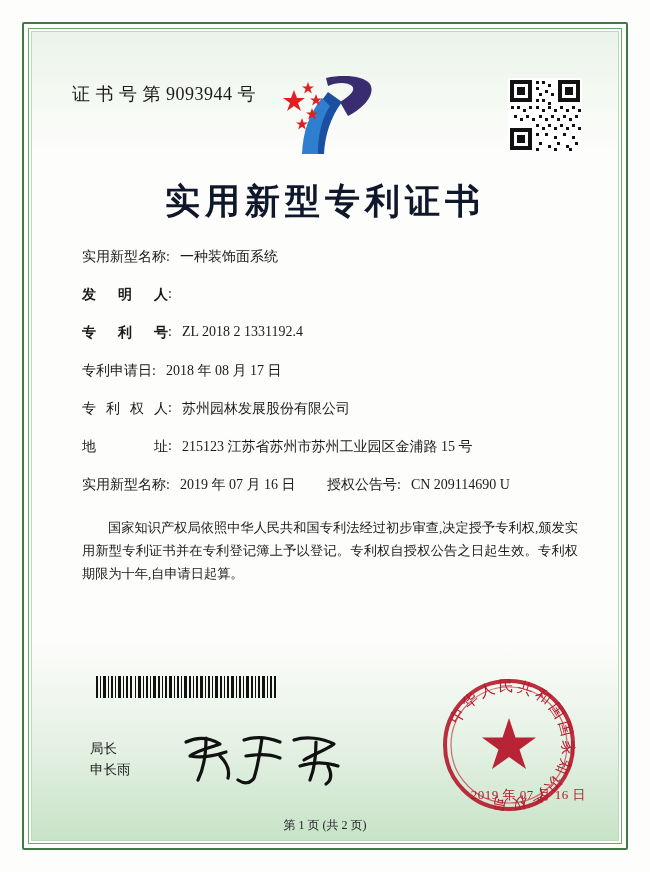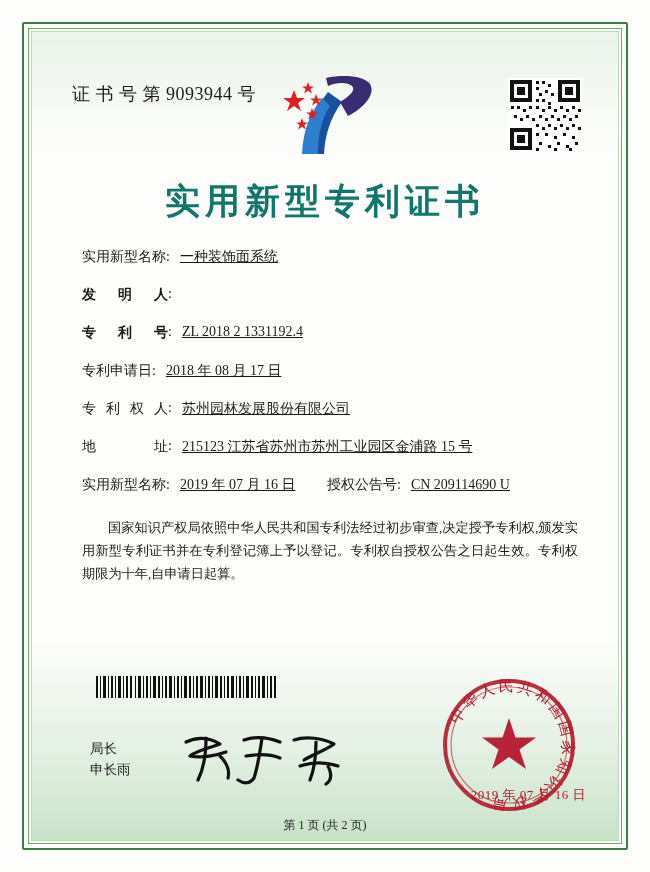--- a/index.html
+++ b/index.html
@@ -102,21 +102,21 @@
   
   .title {
     position: absolute;
     left: 0;
     right: 0;
     top: 178px;
     text-align: center;
     font-size: 35px;
     font-weight: bold;
     letter-spacing: 5px;
-    color: #0f766e;
+    color: #0f172a;
   }
 
   
   .fields {
     position: absolute;
     left: 82px;
     right: 70px;
     top: 248px;
   }
   .field-row {
@@ -139,21 +139,20 @@
   .f-label.spread-5 {
     display: inline-block;
     width: 86px;
     text-align: justify;
     text-align-last: justify;
     font-family: Liberation Mono, monospace;
   }
   .f-value {
     margin-left: 10px;
     flex: 1 1 auto;
-    text-decoration: underline;
   }
   .field-row.pair {
     display: flex;
   }
   .pair-left {
     flex: 0 0 245px;
     display: flex;
     align-items: baseline;
   }
   .pair-right {

